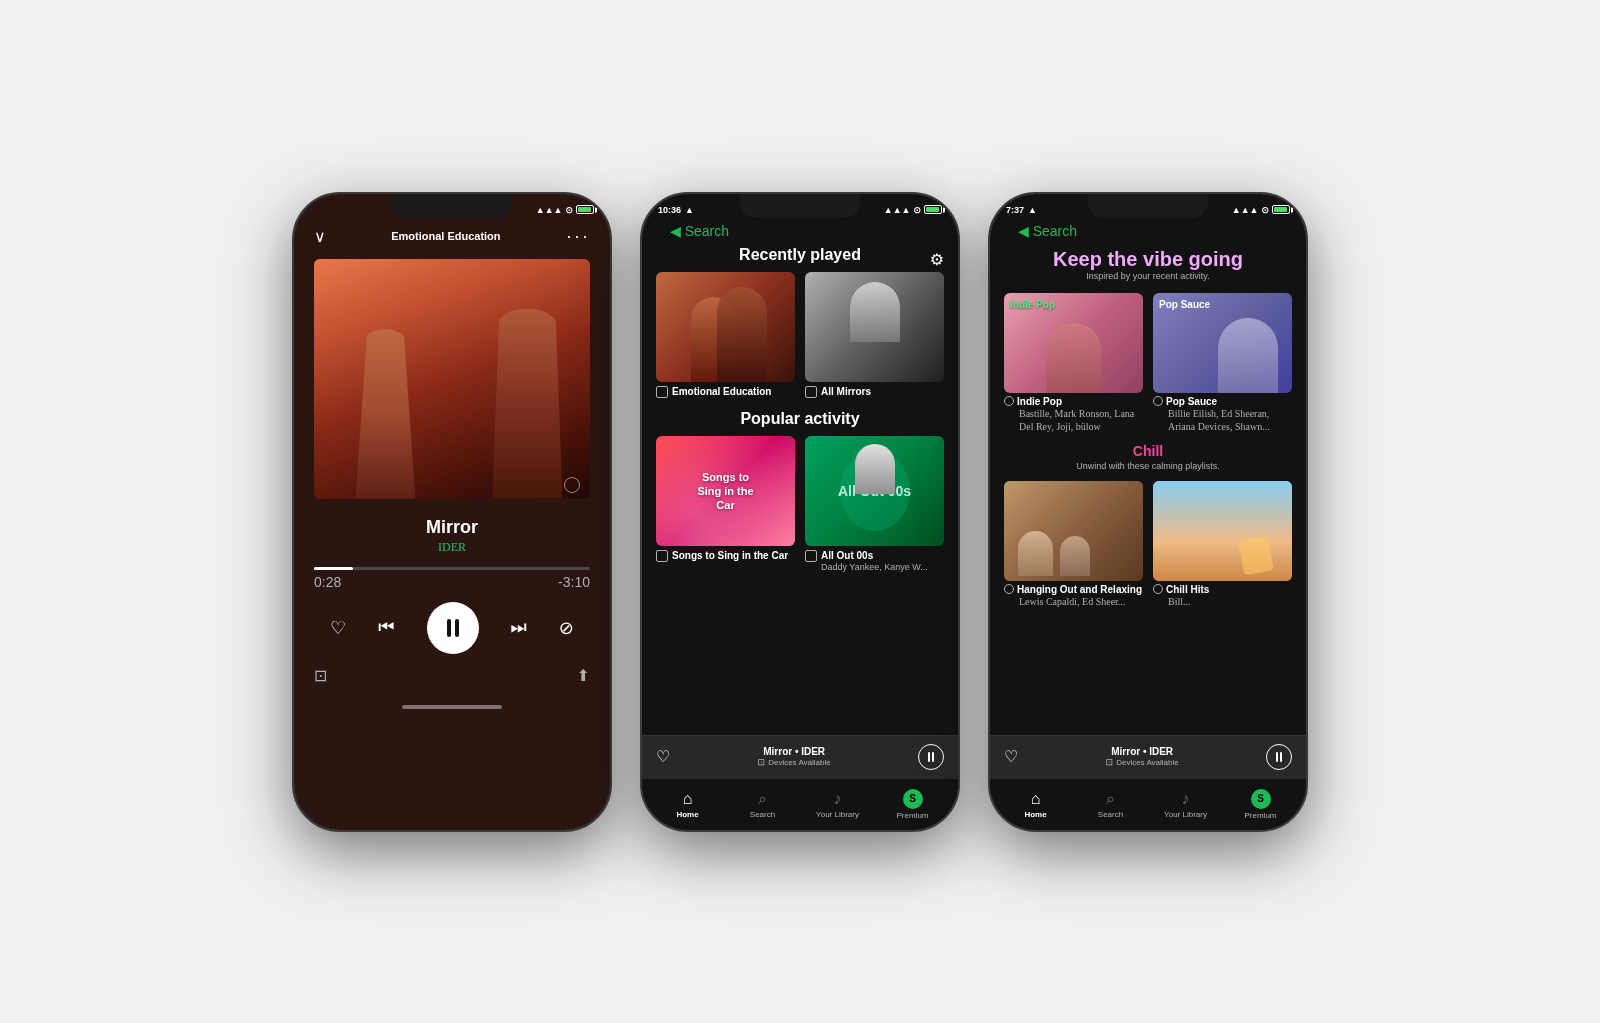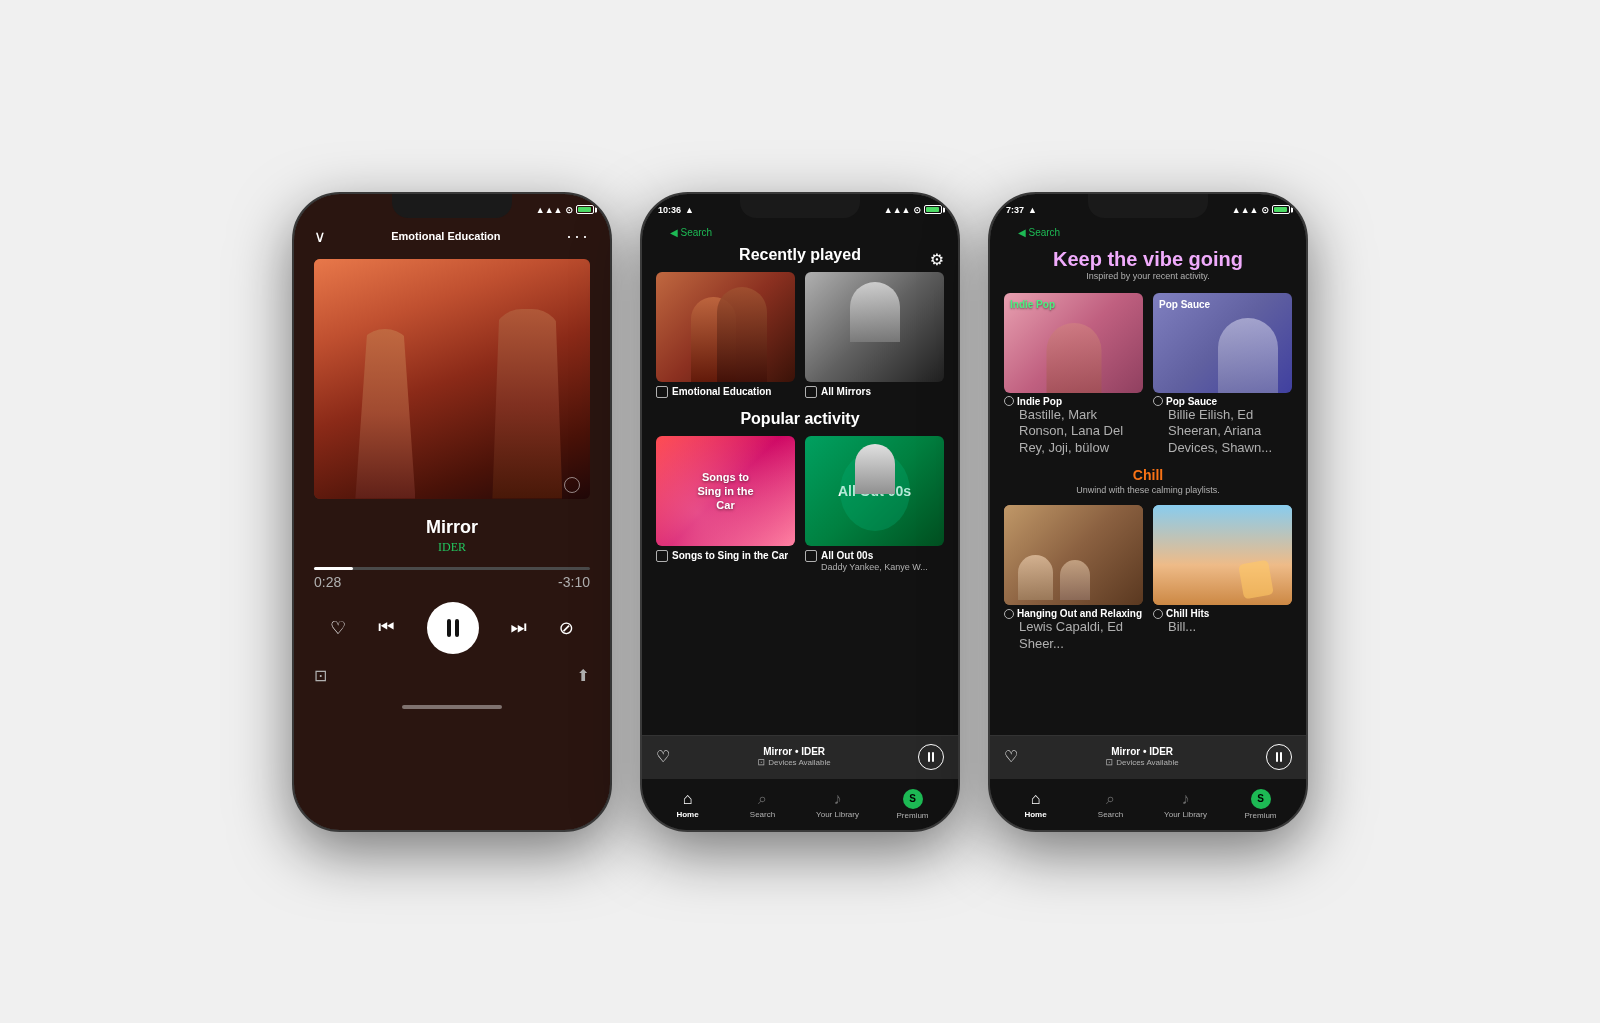--- a/index.html
+++ b/index.html
@@ -293,21 +293,21 @@
     }
 
     
     .phone2-content {
       background: #121212;
       height: 100%;
       overflow: hidden;
     }
 
     .back-search {
-      font-size: 10px;
+      font-size: 14px;
       color: #1db954;
       padding: 2px 14px;
       margin-top: 42px;
     }
 
     .gear-btn {
       position: absolute;
       right: 14px;
       top: 28px;
       font-size: 16px;
@@ -601,21 +601,21 @@
 
     .cover-chill-hits {
       background: linear-gradient(180deg, #80c0e0 0%, #e0a060 60%, #c08040 100%);
       width: 100%;
       height: 100%;
     }
 
     .chill-section-title {
       font-size: 14px;
       font-weight: 700;
-      color: #f97316;
+      color: #ec4899;
       text-align: center;
       padding: 6px 0 2px;
     }
 
     .chill-subtitle {
       font-size: 9px;
       color: #b0b0b0;
       text-align: center;
       padding-bottom: 6px;
     }
@@ -624,24 +624,25 @@
       font-size: 10px;
       font-weight: 600;
       color: #fff;
       margin-top: 3px;
       display: flex;
       align-items: center;
       gap: 3px;
     }
 
     .vibe-card-sub {
-      font-size: 13px;
+      font-size: 10px;
       color: #b0b0b0;
       padding-left: 15px;
       line-height: 1.3;
+      font-family: Liberation Serif, serif;
     }
 
     .circle-icon {
       width: 10px;
       height: 10px;
       border-radius: 50%;
       border: 1.5px solid #b0b0b0;
       display: inline-block;
       flex-shrink: 0;
     }

